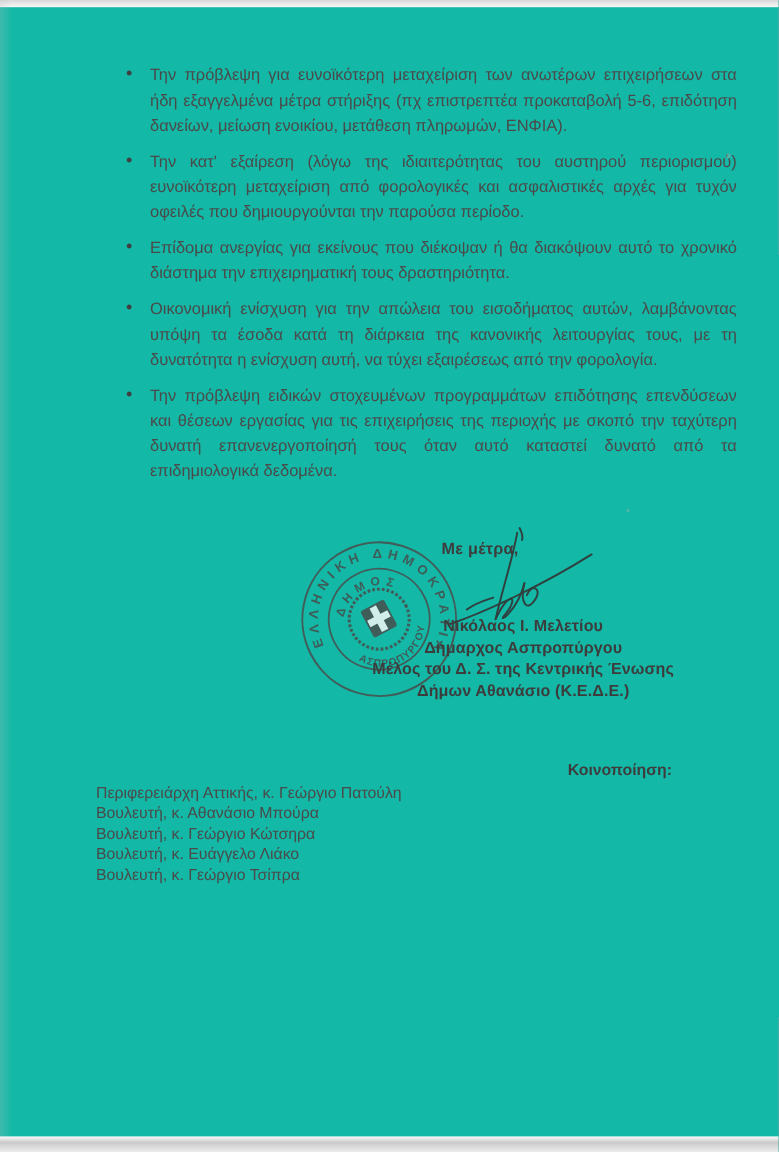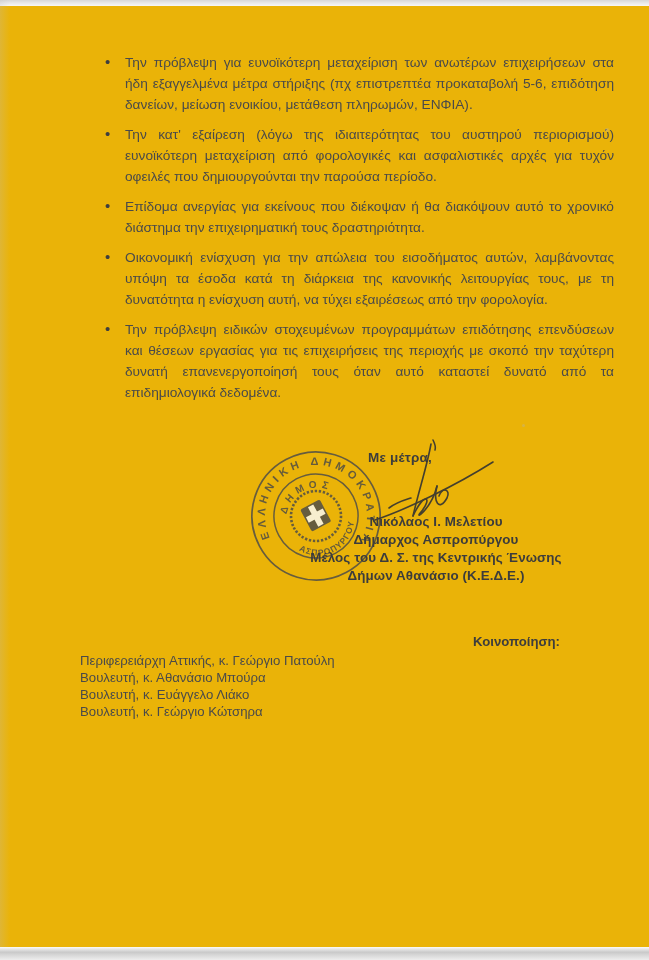--- a/index.html
+++ b/index.html
@@ -1,19 +1,19 @@
 <!DOCTYPE html>
 <html><head>
 <meta charset="utf-8">
 <style>
   html,body{margin:0;padding:0;background:#9a9a9a;}
   .page{
     position:relative;
     width:649px;height:960px;
-    background:#eab308;
+    background:#14b8a6;
     overflow:hidden;
     font-family:"Liberation Sans", sans-serif;
     margin:0 auto;
   }
   .scan-bar-top{
     position:absolute;top:0;left:0;right:0;height:6px;
     background:linear-gradient(to bottom,#d7d7d7 0%,#e9e9e9 50%,#f7f7f7 100%);
   }
   .scan-bar-bottom{
     position:absolute;bottom:0;left:0;right:0;height:13px;
@@ -122,21 +122,22 @@
     <div>Νικόλαος Ι. Μελετίου</div>
     <div>Δήμαρχος Ασπροπύργου</div>
     <div>Μέλος του Δ. Σ. της Κεντρικής Ένωσης</div>
     <div>Δήμων Αθανάσιο (Κ.Ε.Δ.Ε.)</div>
   </div>
 
   <div class="cc">
     <div class="cc-title">Κοινοποίηση:</div>
     <div>Περιφερειάρχη Αττικής, κ. Γεώργιο Πατούλη</div>
     <div>Βουλευτή, κ. Αθανάσιο Μπούρα</div>
+    <div>Βουλευτή, κ. Γεώργιο Κώτσηρα</div>
     <div>Βουλευτή, κ. Ευάγγελο Λιάκο</div>
-    <div>Βουλευτή, κ. Γεώργιο Κώτσηρα</div>
+    <div>Βουλευτή, κ. Γεώργιο Τσίπρα</div>
   </div>
 
   <div class="scan-dot" style="left:605px;top:128px;width:4px;height:4px;"></div>
   <div class="scan-dot" style="left:522px;top:424px;width:3px;height:3px;"></div>
 
   <div class="scan-bar-bottom"></div>
 </div>
 
 </body></html>

